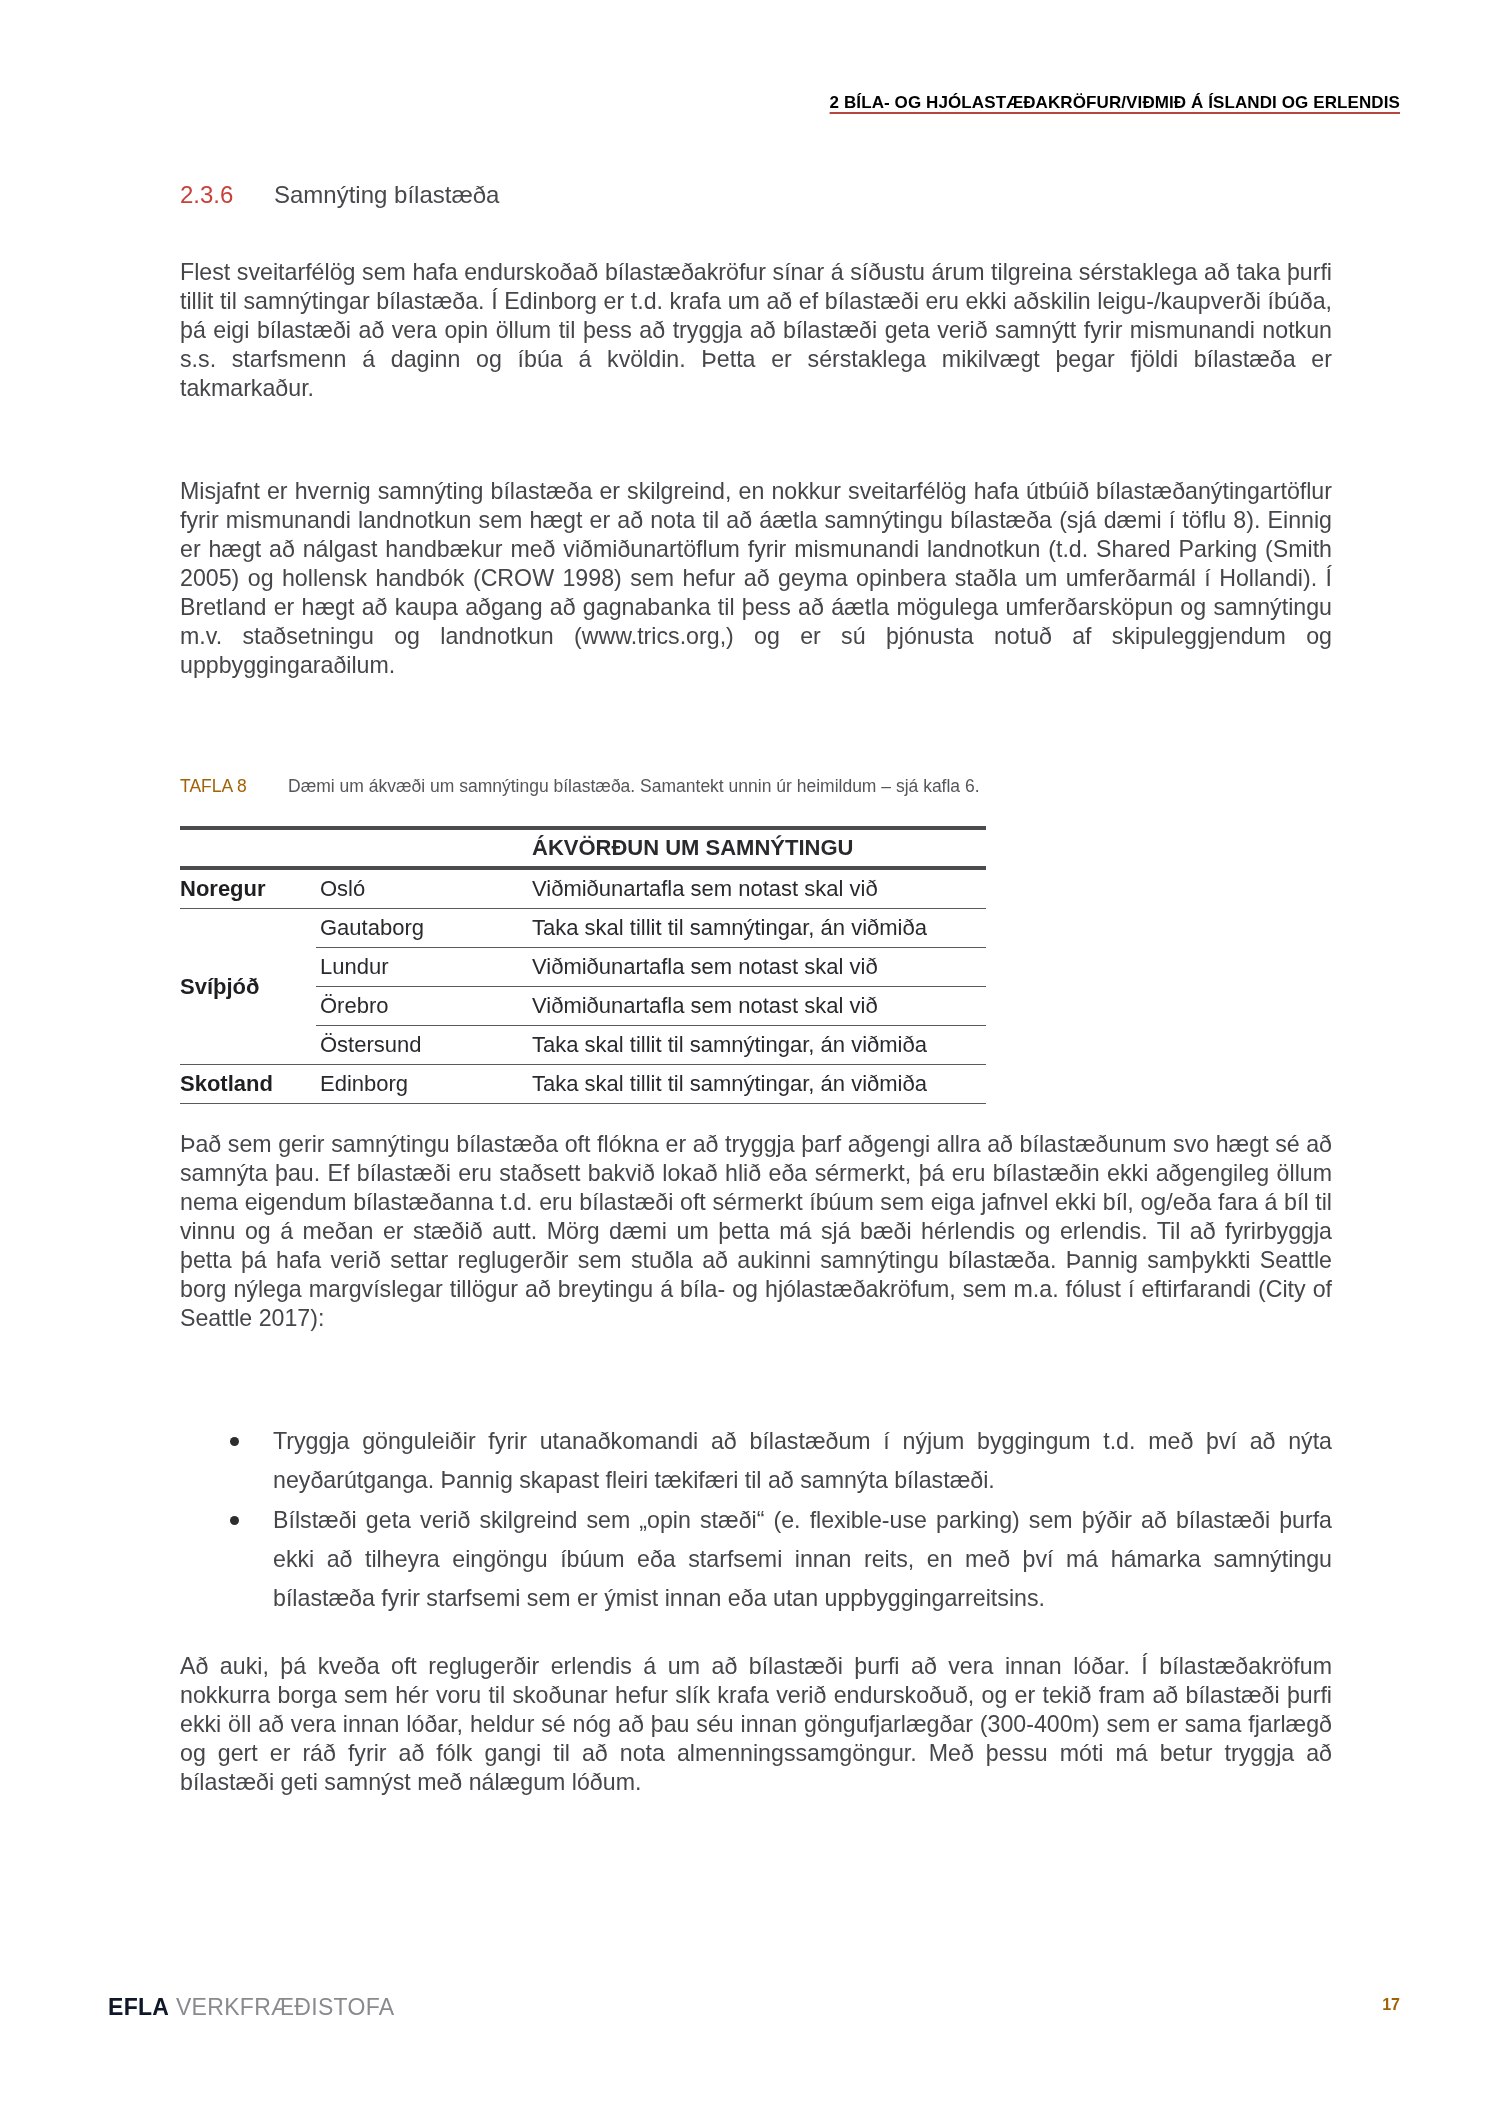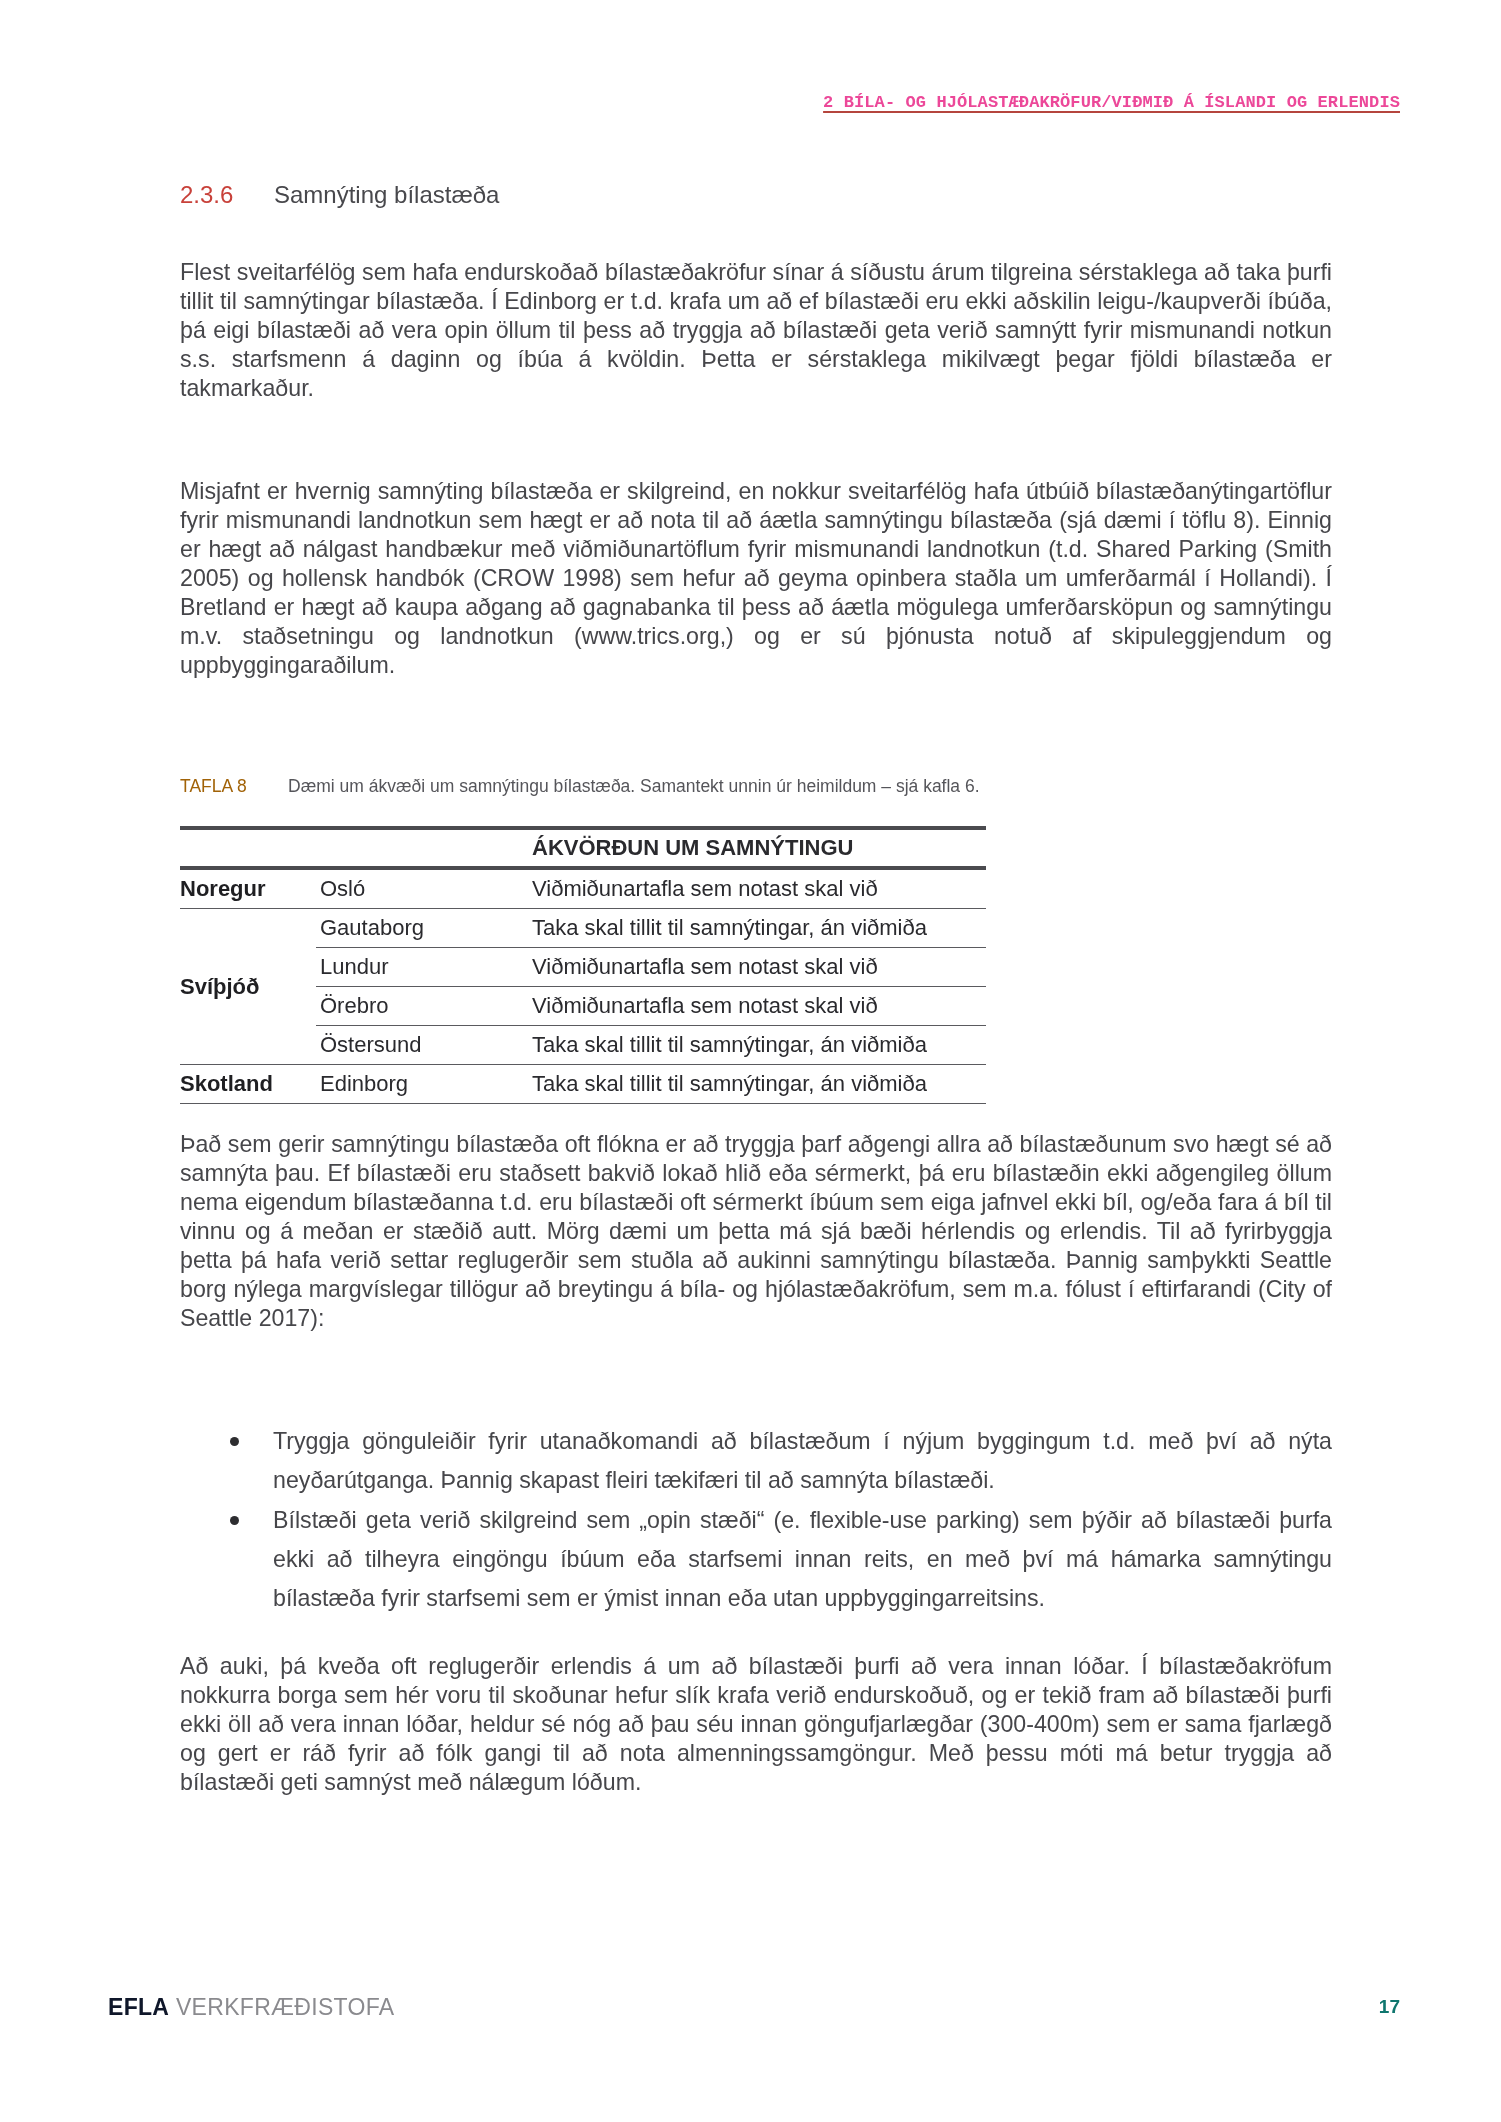--- a/index.html
+++ b/index.html
@@ -3,25 +3,24 @@
 <meta charset="utf-8">
 <style>
   html, body { margin: 0; padding: 0; background: #ffffff; }
   body {
     width: 1501px; height: 2122px; position: relative; overflow: hidden;
     font-family: "Liberation Sans", "DejaVu Sans", sans-serif;
     color: #444448;
   }
   .running-header {
     position: absolute; right: 101px; top: 93px;
-    font-size: 17px; font-weight: bold; color: #ec4899;
+    font-size: 17px; font-weight: bold; color: #000000;
     text-decoration: underline; text-decoration-color: #b5453d;
     text-decoration-thickness: 2px; text-underline-offset: 4px;
     letter-spacing: 0.1px;
-    font-family: Liberation Mono, monospace;
   }
   .section-heading {
     position: absolute; left: 180px; top: 181px;
     font-size: 24px; color: #48484c;
   }
   .section-heading .num { color: #c8413a; display: inline-block; width: 94px; }
   .para {
     position: absolute; left: 180px; width: 1152px;
     font-size: 23.2px; line-height: 29px; text-align: justify;
     color: #46464a;
@@ -63,21 +62,21 @@
   }
 
   .footer-logo {
     position: absolute; left: 108px; top: 1994px; font-size: 23px;
     letter-spacing: 0.3px;
   }
   .footer-logo .brand { color: #0f172a; font-weight: bold; }
   .footer-logo .rest { color: #8a8a8e; font-weight: normal; }
   .page-number {
     position: absolute; right: 101px; top: 1996px;
-    font-size: 19px; font-weight: bold; color: #0f766e;
+    font-size: 16px; font-weight: bold; color: #a16207;
   }
 </style>
 </head>
 <body>
 
 <div class="running-header">2 BÍLA- OG HJÓLASTÆÐAKRÖFUR/VIÐMIÐ Á ÍSLANDI OG ERLENDIS</div>
 
 <div class="section-heading">
   <span class="num">2.3.6</span><span>Samnýting bílastæða</span>
 </div>

